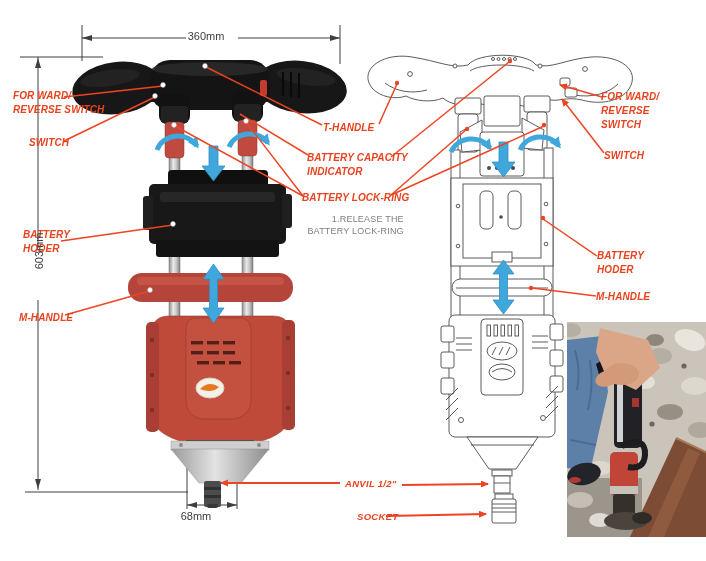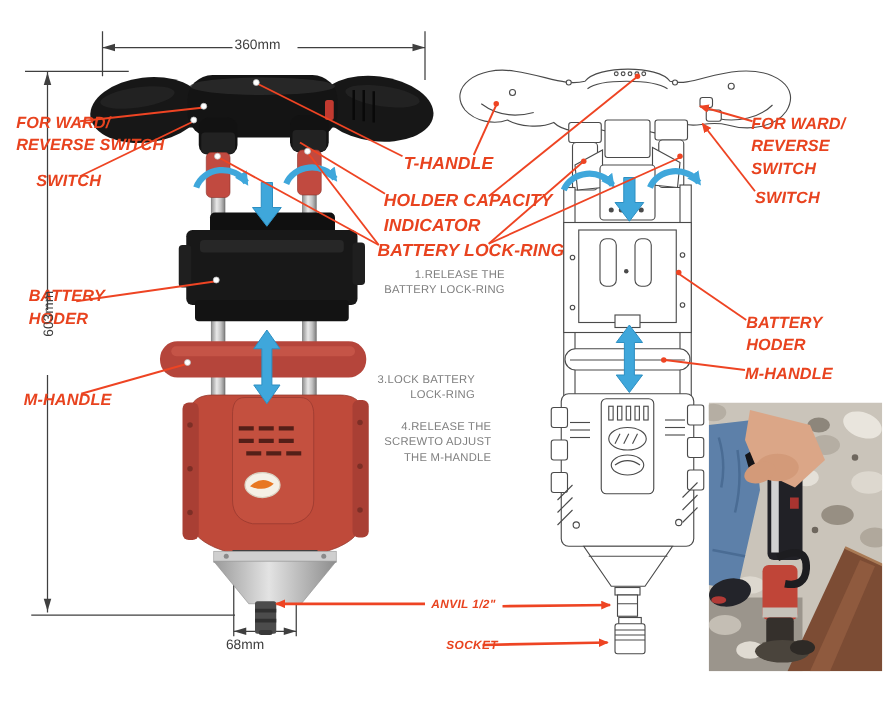--- a/index.html
+++ b/index.html
@@ -1,21 +1,21 @@
 <!DOCTYPE html>
 <html><head>
 <meta charset="utf-8">
 <style>
   html,body{margin:0;padding:0;background:#ffffff;}
   .canvas{position:relative;width:706px;height:561px;background:#ffffff;overflow:hidden;
           font-family:"Liberation Sans",sans-serif;}
   svg{position:absolute;left:0;top:0;}
   .lbl{position:absolute;color:#e8431f;font-style:italic;font-weight:bold;
-       font-size:13px;line-height:1.4;white-space:pre-line;letter-spacing:.1px;}
-  .lbl.mid{font-size:14px;}
+       font-size:10px;line-height:1.4;white-space:pre-line;letter-spacing:.1px;}
+  .lbl.mid{font-size:10px;}
   .lbl.bot{font-size:9.5px;letter-spacing:.3px;}
   .instr{position:absolute;color:#7f7f7f;font-size:9px;line-height:1.38;
          white-space:pre-wrap;letter-spacing:.2px;text-align:right;}
   .dim{position:absolute;color:#3d3d3d;font-size:11px;text-align:center;}
   .dim.rot{transform:rotate(-90deg);transform-origin:center;}
 </style>
 </head>
 <body>
 
 <div class="canvas">
@@ -357,31 +357,26 @@
 </svg>
 
 <div class="lbl" style="left:13px;top:89px">FOR WARD/
 REVERSE SWITCH</div>
 <div class="lbl" style="left:29px;top:136px">SWITCH</div>
 <div class="lbl" style="left:23px;top:228px">BATTERY
 HODER</div>
 <div class="lbl" style="left:19px;top:311px">M-HANDLE</div>
 
 <div class="lbl mid" style="left:323px;top:121px">T-HANDLE</div>
-<div class="lbl mid" style="left:307px;top:151px">HOLDER CAPACITY
+<div class="lbl mid" style="left:307px;top:151px">BATTERY CAPACITY
 INDICATOR</div>
 <div class="lbl mid" style="left:302px;top:191px">BATTERY LOCK-RING</div>
 
 <div class="instr" style="left:302px;top:213px">1.RELEASE THE
   BATTERY LOCK-RING</div>
-<div class="instr" style="left:302px;top:297px">3.LOCK BATTERY
-  LOCK-RING</div>
-<div class="instr" style="left:302px;top:335px">4.RELEASE THE
-  SCREWTO ADJUST
-  THE M-HANDLE</div>
 
 <div class="lbl" style="left:601px;top:90px">FOR WARD/
 REVERSE
 SWITCH</div>
 <div class="lbl" style="left:604px;top:149px">SWITCH</div>
 <div class="lbl" style="left:597px;top:249px">BATTERY
 HODER</div>
 <div class="lbl" style="left:596px;top:290px">M-HANDLE</div>
 
 <div class="lbl bot" style="left:345px;top:477px">ANVIL 1/2"</div>

